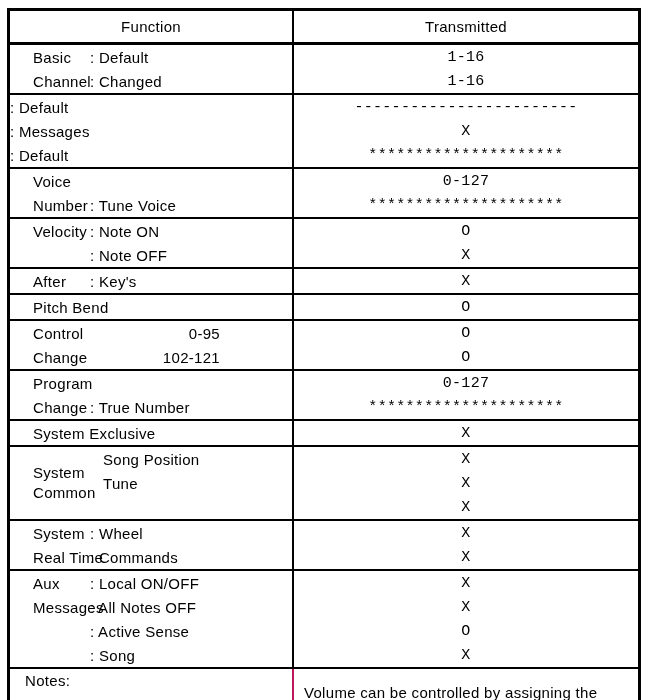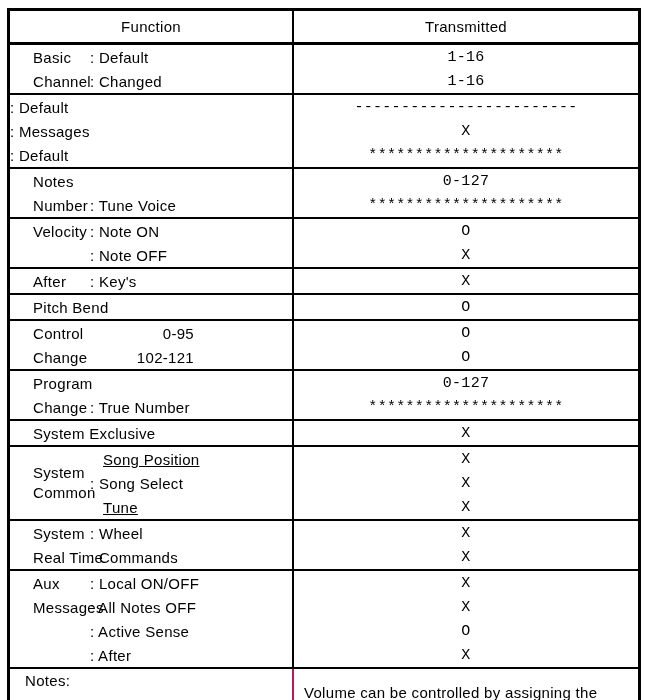--- a/index.html
+++ b/index.html
@@ -53,22 +53,22 @@
   }
   .label-col.center .label-line { line-height: 20px; height: auto; display: block; }
   .detail-col { flex: 1; min-width: 0; }
   .trans-col { flex: 1; font-family: Liberation Mono, monospace; }
 
   .line {
     height: 24px;
     display: flex; align-items: center;
     white-space: nowrap;
   }
-  .detail.align-right { justify-content: flex-end; padding-right: 98px; }
-  .detail.indent { padding-left: 13px; text-decoration: underline; }
+  .detail.align-right { justify-content: flex-end; padding-right: 72px; }
+  .detail.indent { padding-left: 13px; }
   .trans-col .value { justify-content: center; }
 
   .notes-row { display: flex; min-height: 39px; }
   .notes-func {
     width: 284px;
     border-right: 2px solid #be185d;
     padding: 3px 0 0 15px;
   }
   .notes-trans { flex: 1; padding: 15px 0 4px 10px; }
   .notes-trans .notes-text { max-width: 294px; line-height: 17.5px; }
@@ -113,21 +113,21 @@
         </div>
         <div class="trans-col">
           <div class="line value">------------------------</div>
           <div class="line value">X</div>
           <div class="line value">*********************</div>
         </div>
       </div>
       <div class="section">
         <div class="func-col">
           <div class="label-col">
-            <div class="line label-line">Notes</div>
+            <div class="line label-line">Voice</div>
             <div class="line label-line">Number</div>
           </div>
           <div class="detail-col">
             <div class="line detail"></div>
             <div class="line detail">: Tune Voice</div>
           </div>
         </div>
         <div class="trans-col">
           <div class="line value">0-127</div>
           <div class="line value">*********************</div>
@@ -221,21 +221,20 @@
         </div>
       </div>
       <div class="section">
         <div class="func-col">
           <div class="label-col center">
             <div class="label-line">System</div>
             <div class="label-line">Common</div>
           </div>
           <div class="detail-col">
             <div class="line detail indent">Song Position</div>
-            <div class="line detail">: Song Select</div>
             <div class="line detail indent">Tune</div>
           </div>
         </div>
         <div class="trans-col">
           <div class="line value">X</div>
           <div class="line value">X</div>
           <div class="line value">X</div>
         </div>
       </div>
       <div class="section">
@@ -259,21 +258,21 @@
           <div class="label-col">
             <div class="line label-line">Aux</div>
             <div class="line label-line">Messages</div>
             <div class="line label-line"></div>
             <div class="line label-line"></div>
           </div>
           <div class="detail-col">
             <div class="line detail">: Local ON/OFF</div>
             <div class="line detail">: All Notes OFF</div>
             <div class="line detail">: Active Sense</div>
-            <div class="line detail">: After</div>
+            <div class="line detail">: Song</div>
           </div>
         </div>
         <div class="trans-col">
           <div class="line value">X</div>
           <div class="line value">X</div>
           <div class="line value">O</div>
           <div class="line value">X</div>
         </div>
       </div>
     </div>

